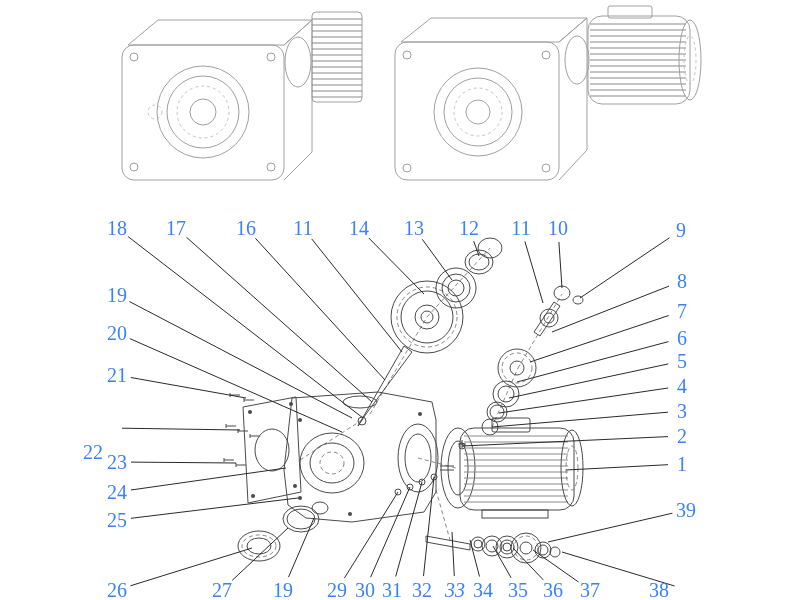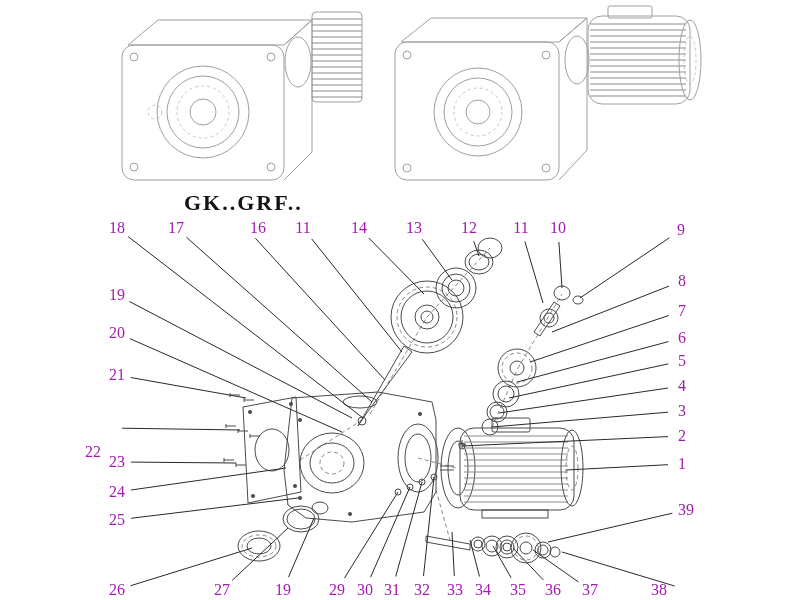--- a/index.html
+++ b/index.html
@@ -11,21 +11,21 @@
   }
   svg.layer { position:absolute; left:0; top:0; }
   .model-label {
     position:absolute; font-weight:bold; font-size:22px;
     letter-spacing:2px; color:#141414; white-space:nowrap;
   }
   #label-grf { left:184px; top:190px; }
   #label-y   { left:503px; top:190px; }
   .callout-num {
     position:absolute; transform:translate(-50%,-50%);
-    font-size:16px; color:#a21caf; line-height:1;
+    font-size:20px; color:#3b82f6; line-height:1;
   }
   #leader-lines line { stroke:#2a2a2a; stroke-width:1; }
   .lt { stroke:#a0a0a0; fill:none; stroke-width:1; }   
   .ltd { stroke:#b5b5b5; fill:none; stroke-width:0.8; stroke-dasharray:3 3; }
   .fin { stroke:#8a8a8a; fill:none; stroke-width:1; }
   .dk { stroke:#4a4a4a; fill:none; stroke-width:1; }   
   .dkd { stroke:#6a6a6a; fill:none; stroke-width:0.8; stroke-dasharray:4 3; }
   .dot { fill:#4a4a4a; stroke:none; }
 </style>
 </head>
@@ -228,26 +228,25 @@
         <line x1="423.5" y1="576.1" x2="434" y2="477"></line>
         <line x1="454.3" y1="576.0" x2="452" y2="532"></line>
         <line x1="479.5" y1="576.5" x2="470" y2="540"></line>
         <line x1="511.1" y1="577.8" x2="493" y2="546"></line>
         <line x1="543.3" y1="579.9" x2="513" y2="548"></line>
         <line x1="578.5" y1="582.0" x2="533" y2="550"></line>
         <line x1="674.6" y1="586.0" x2="562" y2="552"></line>
       </g>
   </svg>
 
-  <div class="model-label" id="label-grf">GK..GRF..</div>
 
   <div id="callout-layer">
       <div class="callout-num" style="left: 117px; top: 228px;">18</div>
       <div class="callout-num" style="left: 176px; top: 228px;">17</div>
-      <div class="callout-num" style="left: 246px; top: 228px; margin-left: 12px;">16</div>
+      <div class="callout-num" style="left: 246px; top: 228px;">16</div>
       <div class="callout-num" style="left: 303px; top: 228px;">11</div>
       <div class="callout-num" style="left: 359px; top: 228px; text-align: right;">14</div>
       <div class="callout-num" style="left: 414px; top: 228px;">13</div>
       <div class="callout-num" style="left: 469px; top: 228px;">12</div>
       <div class="callout-num" style="left: 521px; top: 228px;">11</div>
       <div class="callout-num" style="left: 558px; top: 228px;">10</div>
       <div class="callout-num" style="left: 681px; top: 230px;">9</div>
       <div class="callout-num" style="left: 682px; top: 281px;">8</div>
       <div class="callout-num" style="left: 682px; top: 311px;">7</div>
       <div class="callout-num" style="left: 682px; top: 338px;">6</div>
@@ -264,21 +263,21 @@
       <div class="callout-num" style="left: 117px; top: 462px;">23</div>
       <div class="callout-num" style="left: 117px; top: 492px;">24</div>
       <div class="callout-num" style="left: 117px; top: 520px;">25</div>
       <div class="callout-num" style="left: 117px; top: 590px;">26</div>
       <div class="callout-num" style="left: 222px; top: 590px;">27</div>
       <div class="callout-num" style="left: 283px; top: 590px;">19</div>
       <div class="callout-num" style="left: 337px; top: 590px;">29</div>
       <div class="callout-num" style="left: 365px; top: 590px;">30</div>
       <div class="callout-num" style="left: 392px; top: 590px;">31</div>
       <div class="callout-num" style="left: 422px; top: 590px;">32</div>
-      <div class="callout-num" style="left: 455px; top: 590px;">33</div>
+      <div class="callout-num" style="left: 455px; top: 590px; font-style: italic;">33</div>
       <div class="callout-num" style="left: 483px; top: 590px;">34</div>
       <div class="callout-num" style="left: 518px; top: 590px;">35</div>
       <div class="callout-num" style="left: 553px; top: 590px;">36</div>
       <div class="callout-num" style="left: 590px; top: 590px;">37</div>
       <div class="callout-num" style="left: 659px; top: 590px;">38</div>
     </div>
 
 </div>
 
 </body></html>

